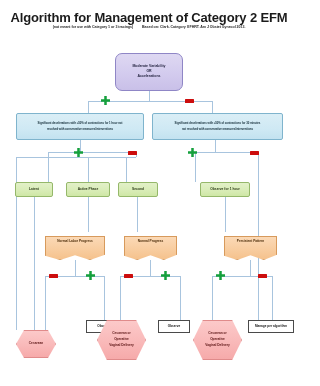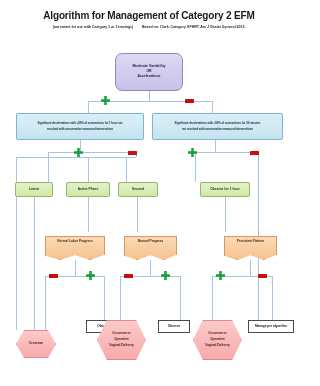--- a/index.html
+++ b/index.html
@@ -13,21 +13,21 @@
   #canvas{position:absolute;left:0;top:0;width:298px;height:386px;}
   #svg-layer{position:absolute;left:0;top:0;width:298px;height:386px;}
 
   .node{position:absolute;box-sizing:border-box;display:flex;align-items:center;
         justify-content:center;text-align:center;}
   .node span{display:block;line-height:1.12;}
 
   
   #title{
     position:absolute;left:0;top:10px;width:298px;text-align:center;
-    font-size:10px;font-weight:bold;color:#1b1b1b;letter-spacing:-0.15px;
+    font-size:13px;font-weight:bold;color:#1b1b1b;letter-spacing:-0.15px;
   }
   #subtitle{
     position:absolute;left:0;top:25px;width:298px;text-align:center;
     font-size:3.6px;font-weight:bold;color:#2a2a2a;letter-spacing:-0.05px;
   }
   #subtitle .sub-gap{display:inline-block;width:9px;}
 
   
   .lav{
     background:linear-gradient(180deg,#ded8f2 0%, #d3cbee 55%, #c9c0e8 100%);

